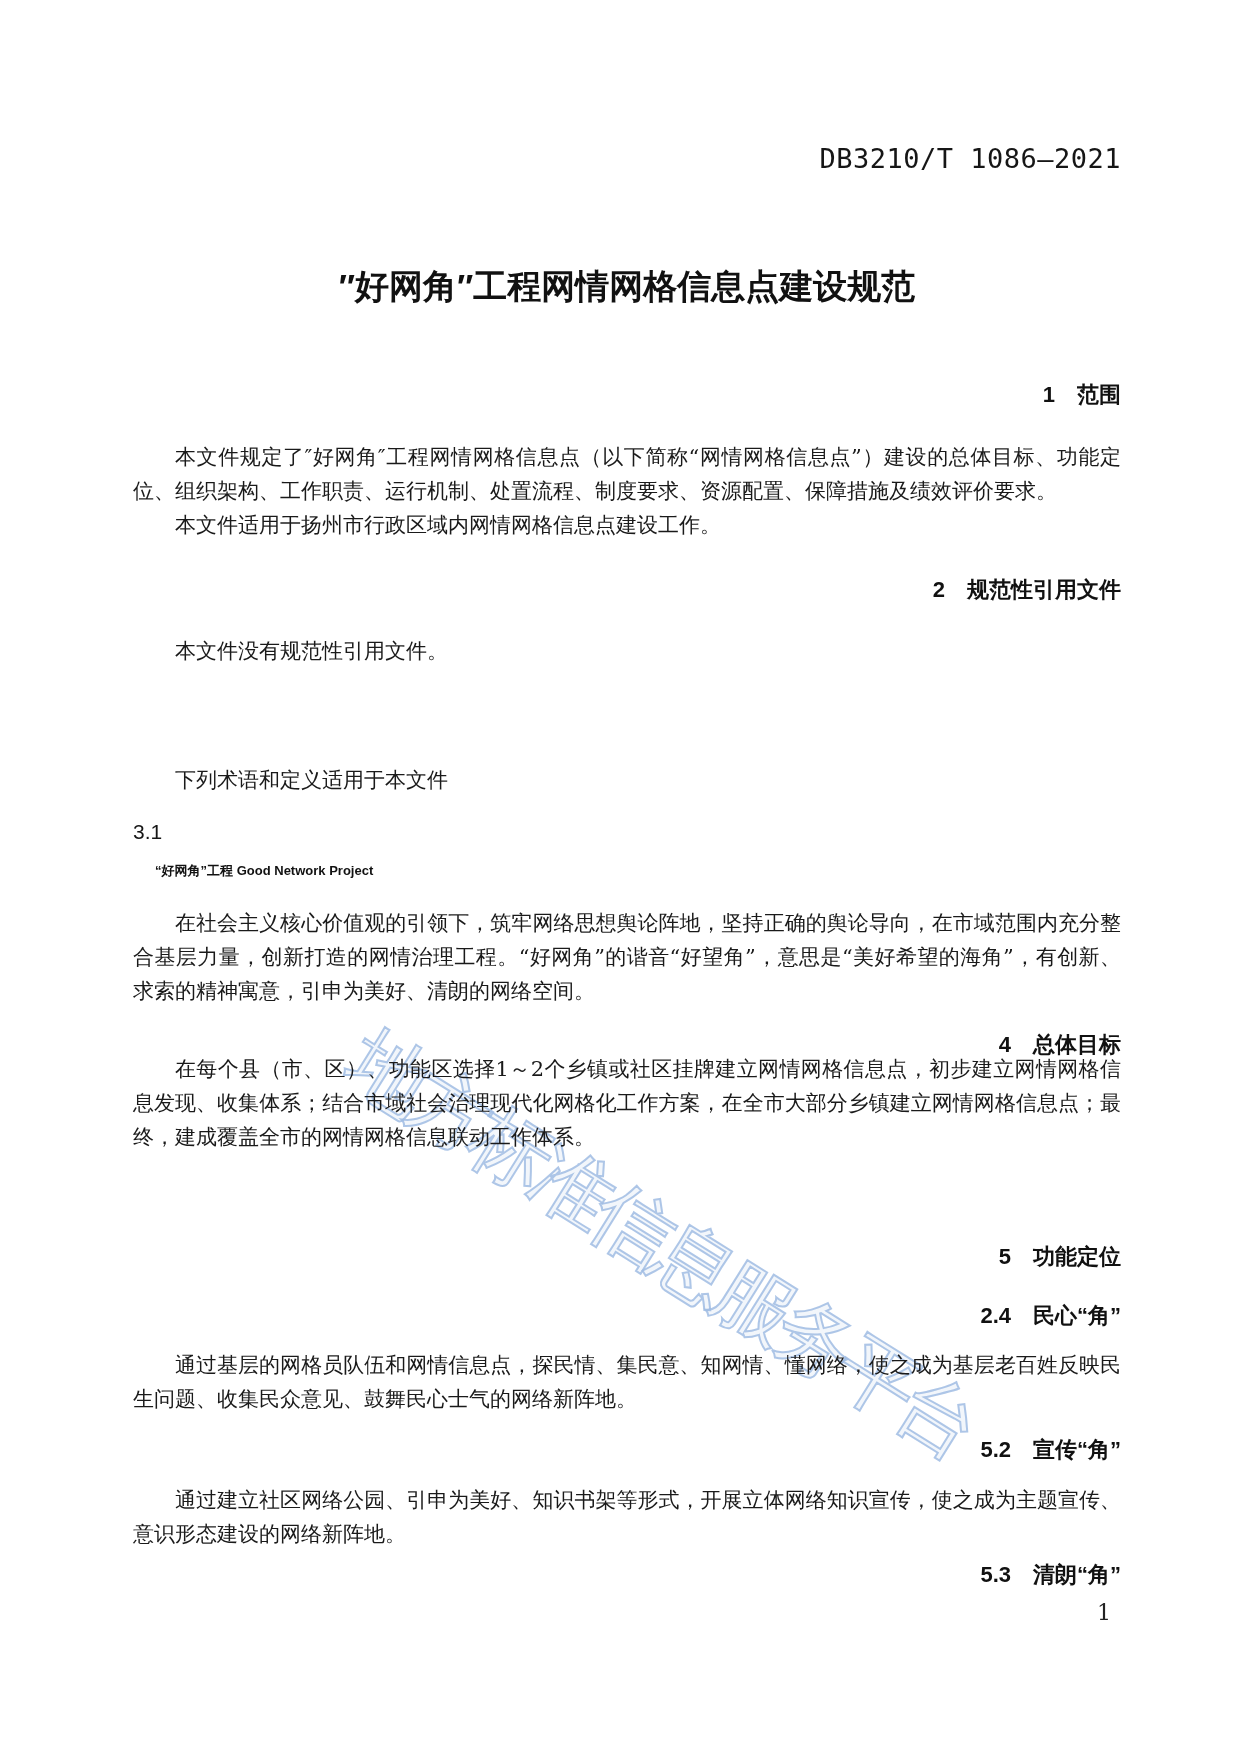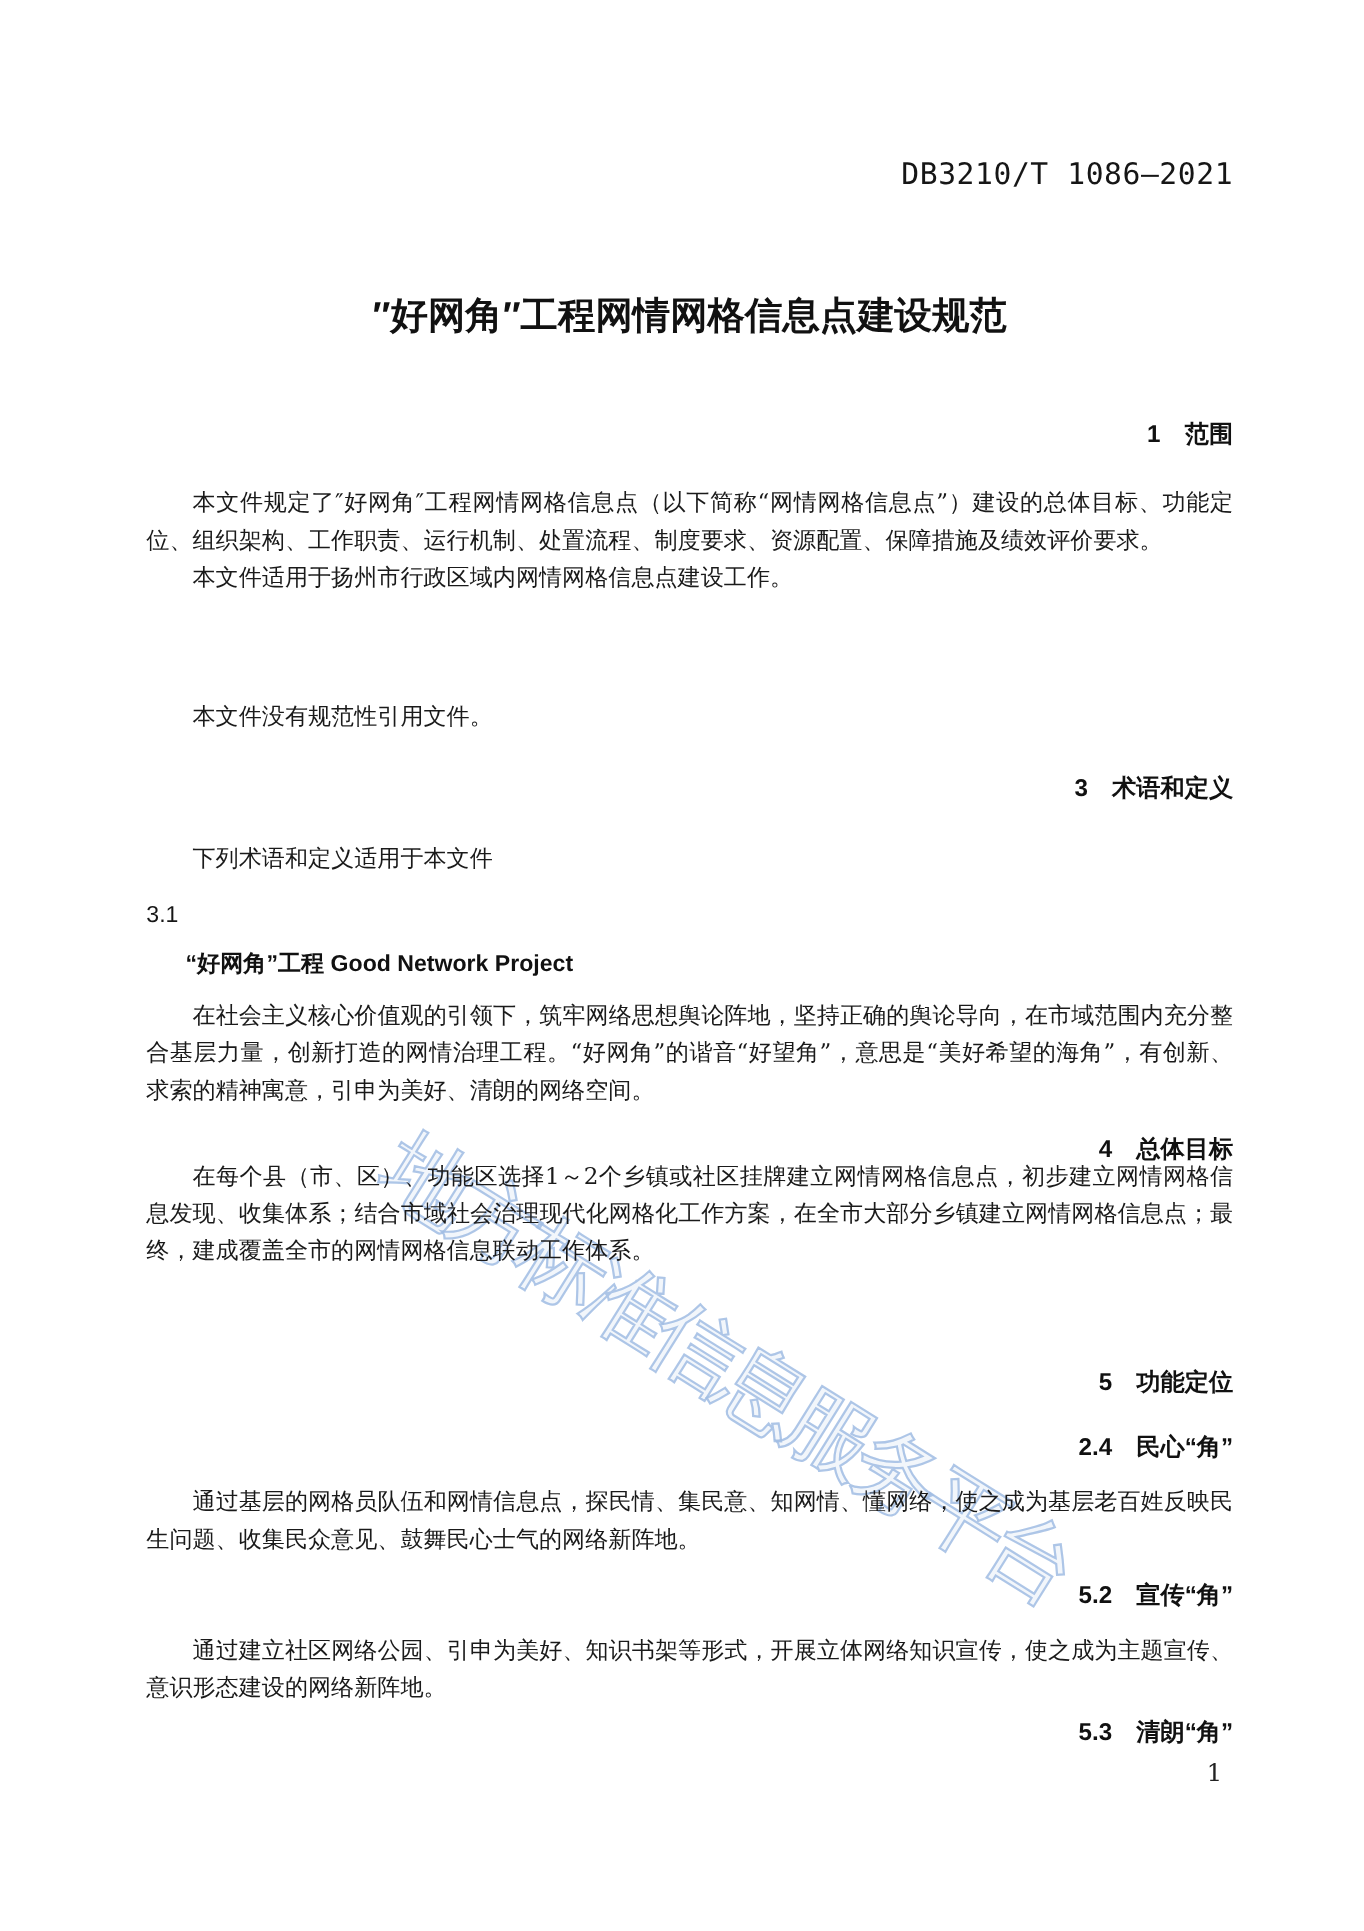--- a/index.html
+++ b/index.html
@@ -47,21 +47,21 @@
     left: 133px; width: 988px;
     font-family: "Liberation Sans", "DejaVu Sans", sans-serif;
     font-weight: normal;
     font-size: 21px;
     color: #161616;
   }
   .term-line {
     left: 133px; width: 988px;
     font-family: "Liberation Sans", "DejaVu Sans", sans-serif;
     font-weight: bold;
-    font-size: 21px;
+    font-size: 13px;
     text-indent: 1.7em;
     color: #111;
   }
   .body-par {
     left: 133px; width: 988px;
     font-family: "DejaVu Serif", "Liberation Serif", serif;
     font-size: 21px;
     line-height: 34px;
     text-align: justify;
     text-indent: 2em;
@@ -97,23 +97,23 @@
   <div class="abs watermark">地方标准信息服务平台</div>
 
   <div class="abs header-row z1">DB3210/T 1086—2021</div>
 
   <div class="abs doc-title z1">″好网角″工程网情网格信息点建设规范</div>
 
   <div class="abs sec-heading z1" style="top:380px;">1　范围</div>
   <div class="abs body-par z1" style="top:508px;">本文件适用于扬州市行政区域内网情网格信息点建设工作。</div>
   <div class="abs body-par z1" style="top:440px;">本文件规定了″好网角″工程网情网格信息点（以下简称“网情网格信息点”）建设的总体目标、功能定位、组织架构、工作职责、运行机制、处置流程、制度要求、资源配置、保障措施及绩效评价要求。</div>
 
+  <div class="abs sec-heading z1" style="top:575px;">2　规范性引用文件</div>
   <div class="abs body-par z1" style="top:634px;">本文件没有规范性引用文件。</div>
 
-  <div class="abs sec-heading z1" style="top:702px;">3　术语和定义</div>
   <div class="abs body-par z1" style="top:763px;">下列术语和定义适用于本文件</div>
   <div class="abs term-no z1" style="top:820px;">3.1</div>
   <div class="abs term-line z1" style="top:862px;">“好网角”工程 Good Network Project</div>
   <div class="abs body-par z1" style="top:906px;">在社会主义核心价值观的引领下，筑牢网络思想舆论阵地，坚持正确的舆论导向，在市域范围内充分整合基层力量，创新打造的网情治理工程。“好网角”的谐音“好望角”，意思是“美好希望的海角”，有创新、求索的精神寓意，引申为美好、清朗的网络空间。</div>
 
   <div class="abs sec-heading z1" style="top:1030px;">4　总体目标</div>
   <div class="abs body-par z1" style="top:1052px;">在每个县（市、区）、功能区选择1～2个乡镇或社区挂牌建立网情网格信息点，初步建立网情网格信息发现、收集体系；结合市域社会治理现代化网格化工作方案，在全市大部分乡镇建立网情网格信息点；最终，建成覆盖全市的网情网格信息联动工作体系。</div>
 
   <div class="abs sec-heading z1" style="top:1242px;">5　功能定位</div>
 

